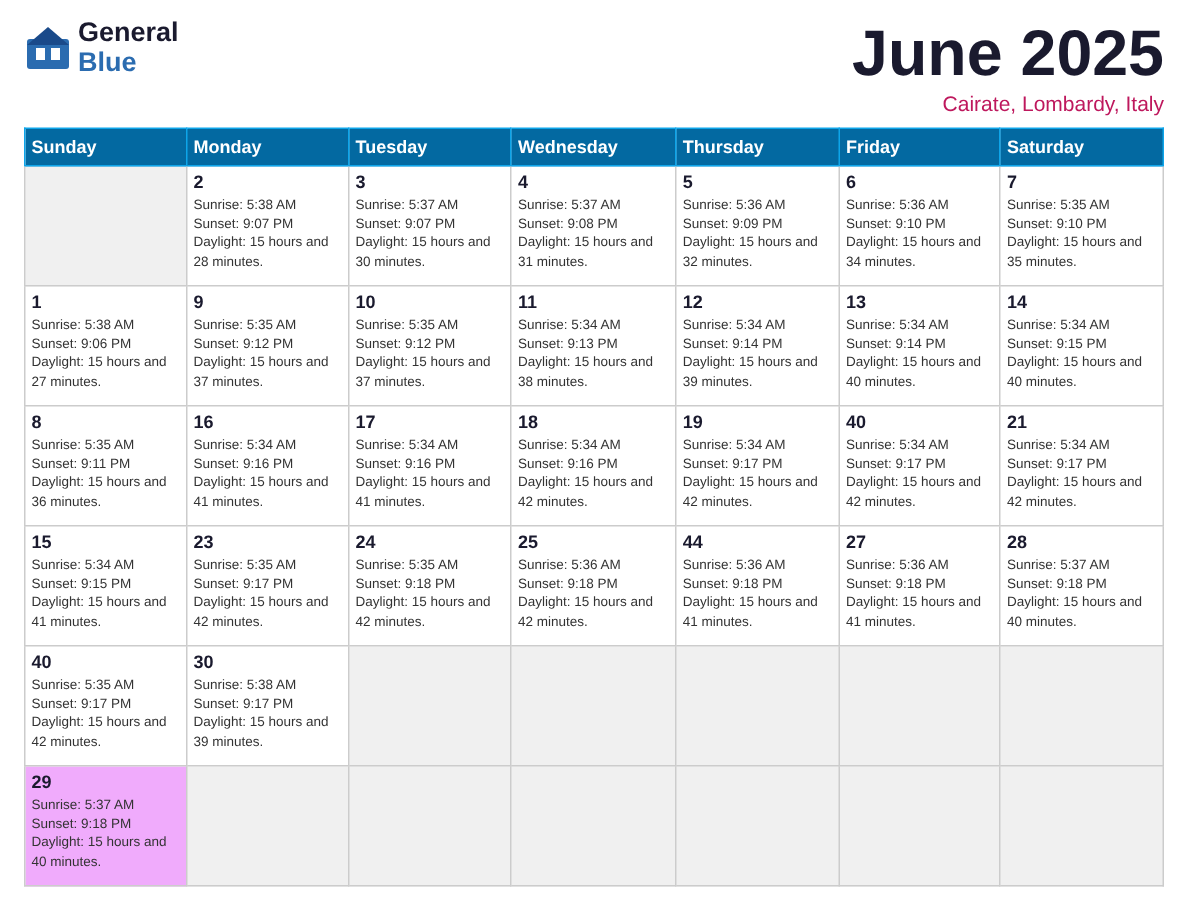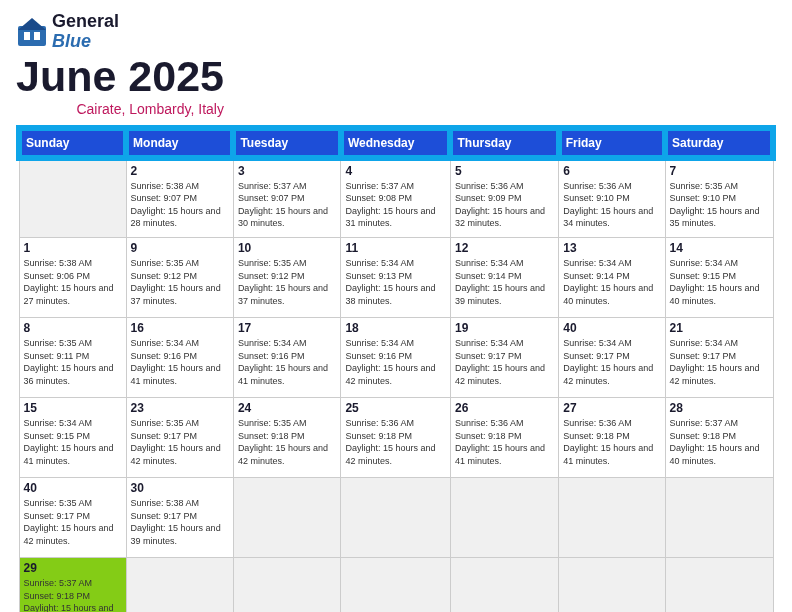--- a/index.html
+++ b/index.html
@@ -14,41 +14,39 @@
       width: 792px;
       height: 612px;
       padding: 12px 16px;
       background: #fff;
     }
     .header {
       display: flex;
       justify-content: space-between;
       align-items: flex-start;
       margin-bottom: 8px;
-      flex-direction: column;
     }
     .logo-area {
       display: flex;
       align-items: center;
     }
     .logo-text {
       display: flex;
       flex-direction: column;
       line-height: 1.1;
     }
     .logo-general {
       font-size: 18px;
       font-weight: bold;
       color: #1a1a2e;
     }
     .logo-blue {
       font-size: 18px;
       font-weight: bold;
       color: #2b6cb0;
-      font-style: italic;
     }
     .logo-icon {
       width: 32px;
       height: 32px;
       margin-right: 4px;
     }
     .title-area {
       text-align: right;
     }
     .month-title {
@@ -59,38 +57,38 @@
     .location {
       font-size: 14px;
       color: #be185d;
     }
     .calendar {
       width: 100%;
       border-collapse: collapse;
       font-size: 10px;
     }
     .calendar thead th {
-      background: #1d4ed8;
+      background: #0369a1;
       color: #fff;
       padding: 5px 4px;
       text-align: left;
       font-size: 12px;
       font-weight: bold;
-      border: 6px solid #0ea5e9;
+      border: 1px solid #0ea5e9;
     }
     .calendar tbody td {
       border: 1px solid #ccc;
       vertical-align: top;
       padding: 3px 4px;
       width: 113px;
       height: 80px;
       background: #fff;
     }
     .calendar tbody tr:last-child td {
-      background: #84cc16;
+      background: #f0abfc;
     }
     .day-num {
       font-size: 12px;
       font-weight: bold;
       color: #1a1a2e;
       display: block;
       margin-bottom: 2px;
     }
     .day-info {
       font-size: 9px;
@@ -238,21 +236,21 @@
           </td>
           <td>
             <span class="day-num">24</span>
             <div class="day-info">Sunrise: 5:35 AM<br>Sunset: 9:18 PM<br>Daylight: 15 hours and 42 minutes.</div>
           </td>
           <td>
             <span class="day-num">25</span>
             <div class="day-info">Sunrise: 5:36 AM<br>Sunset: 9:18 PM<br>Daylight: 15 hours and 42 minutes.</div>
           </td>
           <td>
-            <span class="day-num">26</span>
+            <span class="day-num">44</span>
             <div class="day-info">Sunrise: 5:36 AM<br>Sunset: 9:18 PM<br>Daylight: 15 hours and 41 minutes.</div>
           </td>
           <td>
             <span class="day-num">27</span>
             <div class="day-info">Sunrise: 5:36 AM<br>Sunset: 9:18 PM<br>Daylight: 15 hours and 41 minutes.</div>
           </td>
           <td>
             <span class="day-num">28</span>
             <div class="day-info">Sunrise: 5:37 AM<br>Sunset: 9:18 PM<br>Daylight: 15 hours and 40 minutes.</div>
           </td>

